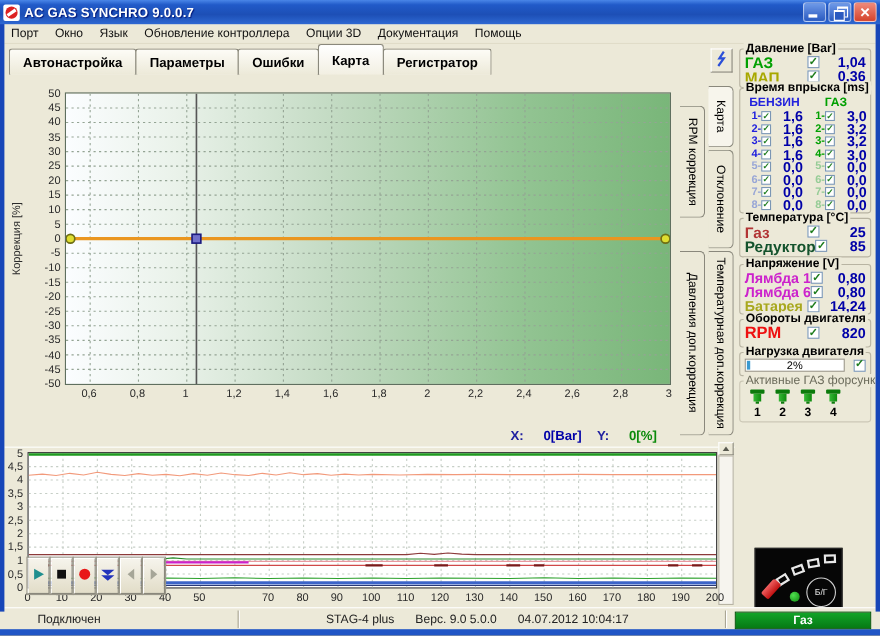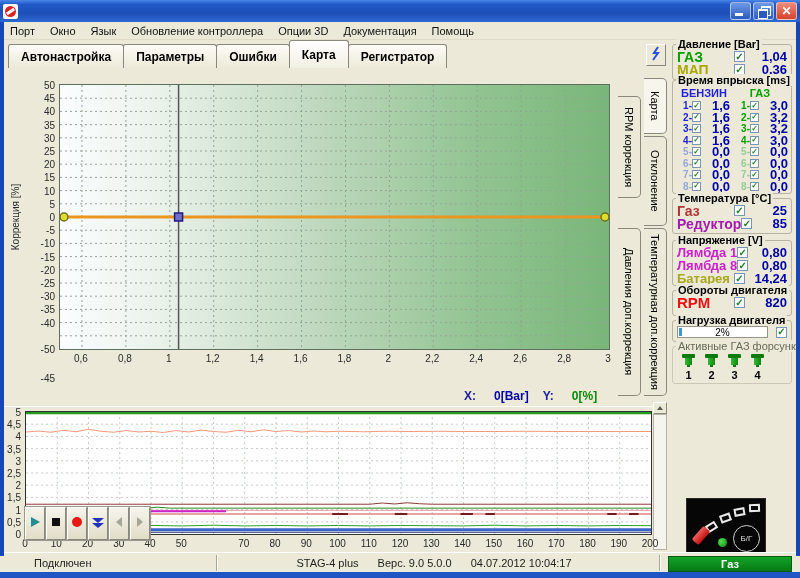--- a/index.html
+++ b/index.html
@@ -150,20 +150,21 @@
 <body>
 
 <div id="app">
 
   <div class="wb" id="wb-l"></div>
   <div class="wb" id="wb-r"></div>
   <div class="wb" id="wb-b"></div>
 
   <div id="titlebar">
     <div id="app-icon"></div>
+    <span id="title-text">AC GAS SYNCHRO  9.0.0.7</span>
     <div id="win-btns">
       <div class="winbtn blue" id="btn-min"></div>
       <div class="winbtn blue" id="btn-restore"></div>
       <div class="winbtn red" id="btn-close"></div>
     </div>
   </div>
 
   <div id="menubar">
       <span class="menu-item">Порт</span>
       <span class="menu-item">Окно</span>
@@ -330,36 +331,36 @@
     </div>
     <div class="group" id="g-temperature">
       <span class="gcap">Температура  [°C]</span>
       <div class="rowsbox" id="temperature-rows">
           <div class="prow big">
             <span class="plab" style="color: rgb(178, 53, 53);">Газ</span>
             <span class="cb on"></span>
             <span class="pval">25</span>
           </div>
           <div class="prow big">
-            <span class="plab" style="color: #a21caf; text-align: center;">Редуктор</span>
+            <span class="plab" style="color: #14532d; text-align: center;">Редуктор</span>
             <span class="cb on"></span>
             <span class="pval">85</span>
           </div>
         </div>
     </div>
     <div class="group" id="g-voltage">
       <span class="gcap">Напряжение [V]</span>
       <div class="rowsbox" id="voltage-rows">
           <div class="prow">
             <span class="plab" style="color: rgb(204, 34, 204);">Лямбда 1</span>
             <span class="cb on"></span>
             <span class="pval">0,80</span>
           </div>
           <div class="prow">
-            <span class="plab" style="color: rgb(204, 34, 204);">Лямбда 8</span>
+            <span class="plab" style="color: rgb(204, 34, 204);">Лямбда 6</span>
             <span class="cb on"></span>
             <span class="pval">0,80</span>
           </div>
           <div class="prow">
             <span class="plab" style="color: rgb(168, 168, 30);">Батарея</span>
             <span class="cb on"></span>
             <span class="pval">14,24</span>
           </div>
         </div>
     </div>
@@ -548,21 +549,21 @@
     <span class="ticklab ylab" style="left: 29px; width: 26px; top: 198.8px;">5</span>
     <span class="ticklab ylab" style="left: 29px; width: 26px; top: 212px;">0</span>
     <span class="ticklab ylab" style="left: 29px; width: 26px; top: 225.2px;">-5</span>
     <span class="ticklab ylab" style="left: 29px; width: 26px; top: 238.4px;">-10</span>
     <span class="ticklab ylab" style="left: 29px; width: 26px; top: 251.6px;">-15</span>
     <span class="ticklab ylab" style="left: 29px; width: 26px; top: 264.8px;">-20</span>
     <span class="ticklab ylab" style="left: 29px; width: 26px; top: 278px;">-25</span>
     <span class="ticklab ylab" style="left: 29px; width: 26px; top: 291.2px;">-30</span>
     <span class="ticklab ylab" style="left: 29px; width: 26px; top: 304.4px;">-35</span>
     <span class="ticklab ylab" style="left: 29px; width: 26px; top: 317.6px;">-40</span>
-    <span class="ticklab ylab" style="left: 29px; width: 26px; top: 330.8px; margin-top: 42px;">-45</span>
+    <span class="ticklab ylab" style="left: 29px; width: 26px; top: 330.8px;">-45</span>
     <span class="ticklab ylab" style="left: 29px; width: 26px; top: 344px;">-50</span>
     <span class="ticklab xlab" style="left: 65.96px; width: 30px; top: 353px;">0,6</span>
     <span class="ticklab xlab" style="left: 109.88px; width: 30px; top: 353px;">0,8</span>
     <span class="ticklab xlab" style="left: 153.8px; width: 30px; top: 353px;">1</span>
     <span class="ticklab xlab" style="left: 197.72px; width: 30px; top: 353px;">1,2</span>
     <span class="ticklab xlab" style="left: 241.64px; width: 30px; top: 353px;">1,4</span>
     <span class="ticklab xlab" style="left: 285.56px; width: 30px; top: 353px;">1,6</span>
     <span class="ticklab xlab" style="left: 329.48px; width: 30px; top: 353px;">1,8</span>
     <span class="ticklab xlab" style="left: 373.4px; width: 30px; top: 353px;">2</span>
     <span class="ticklab xlab" style="left: 417.32px; width: 30px; top: 353px;">2,2</span>

